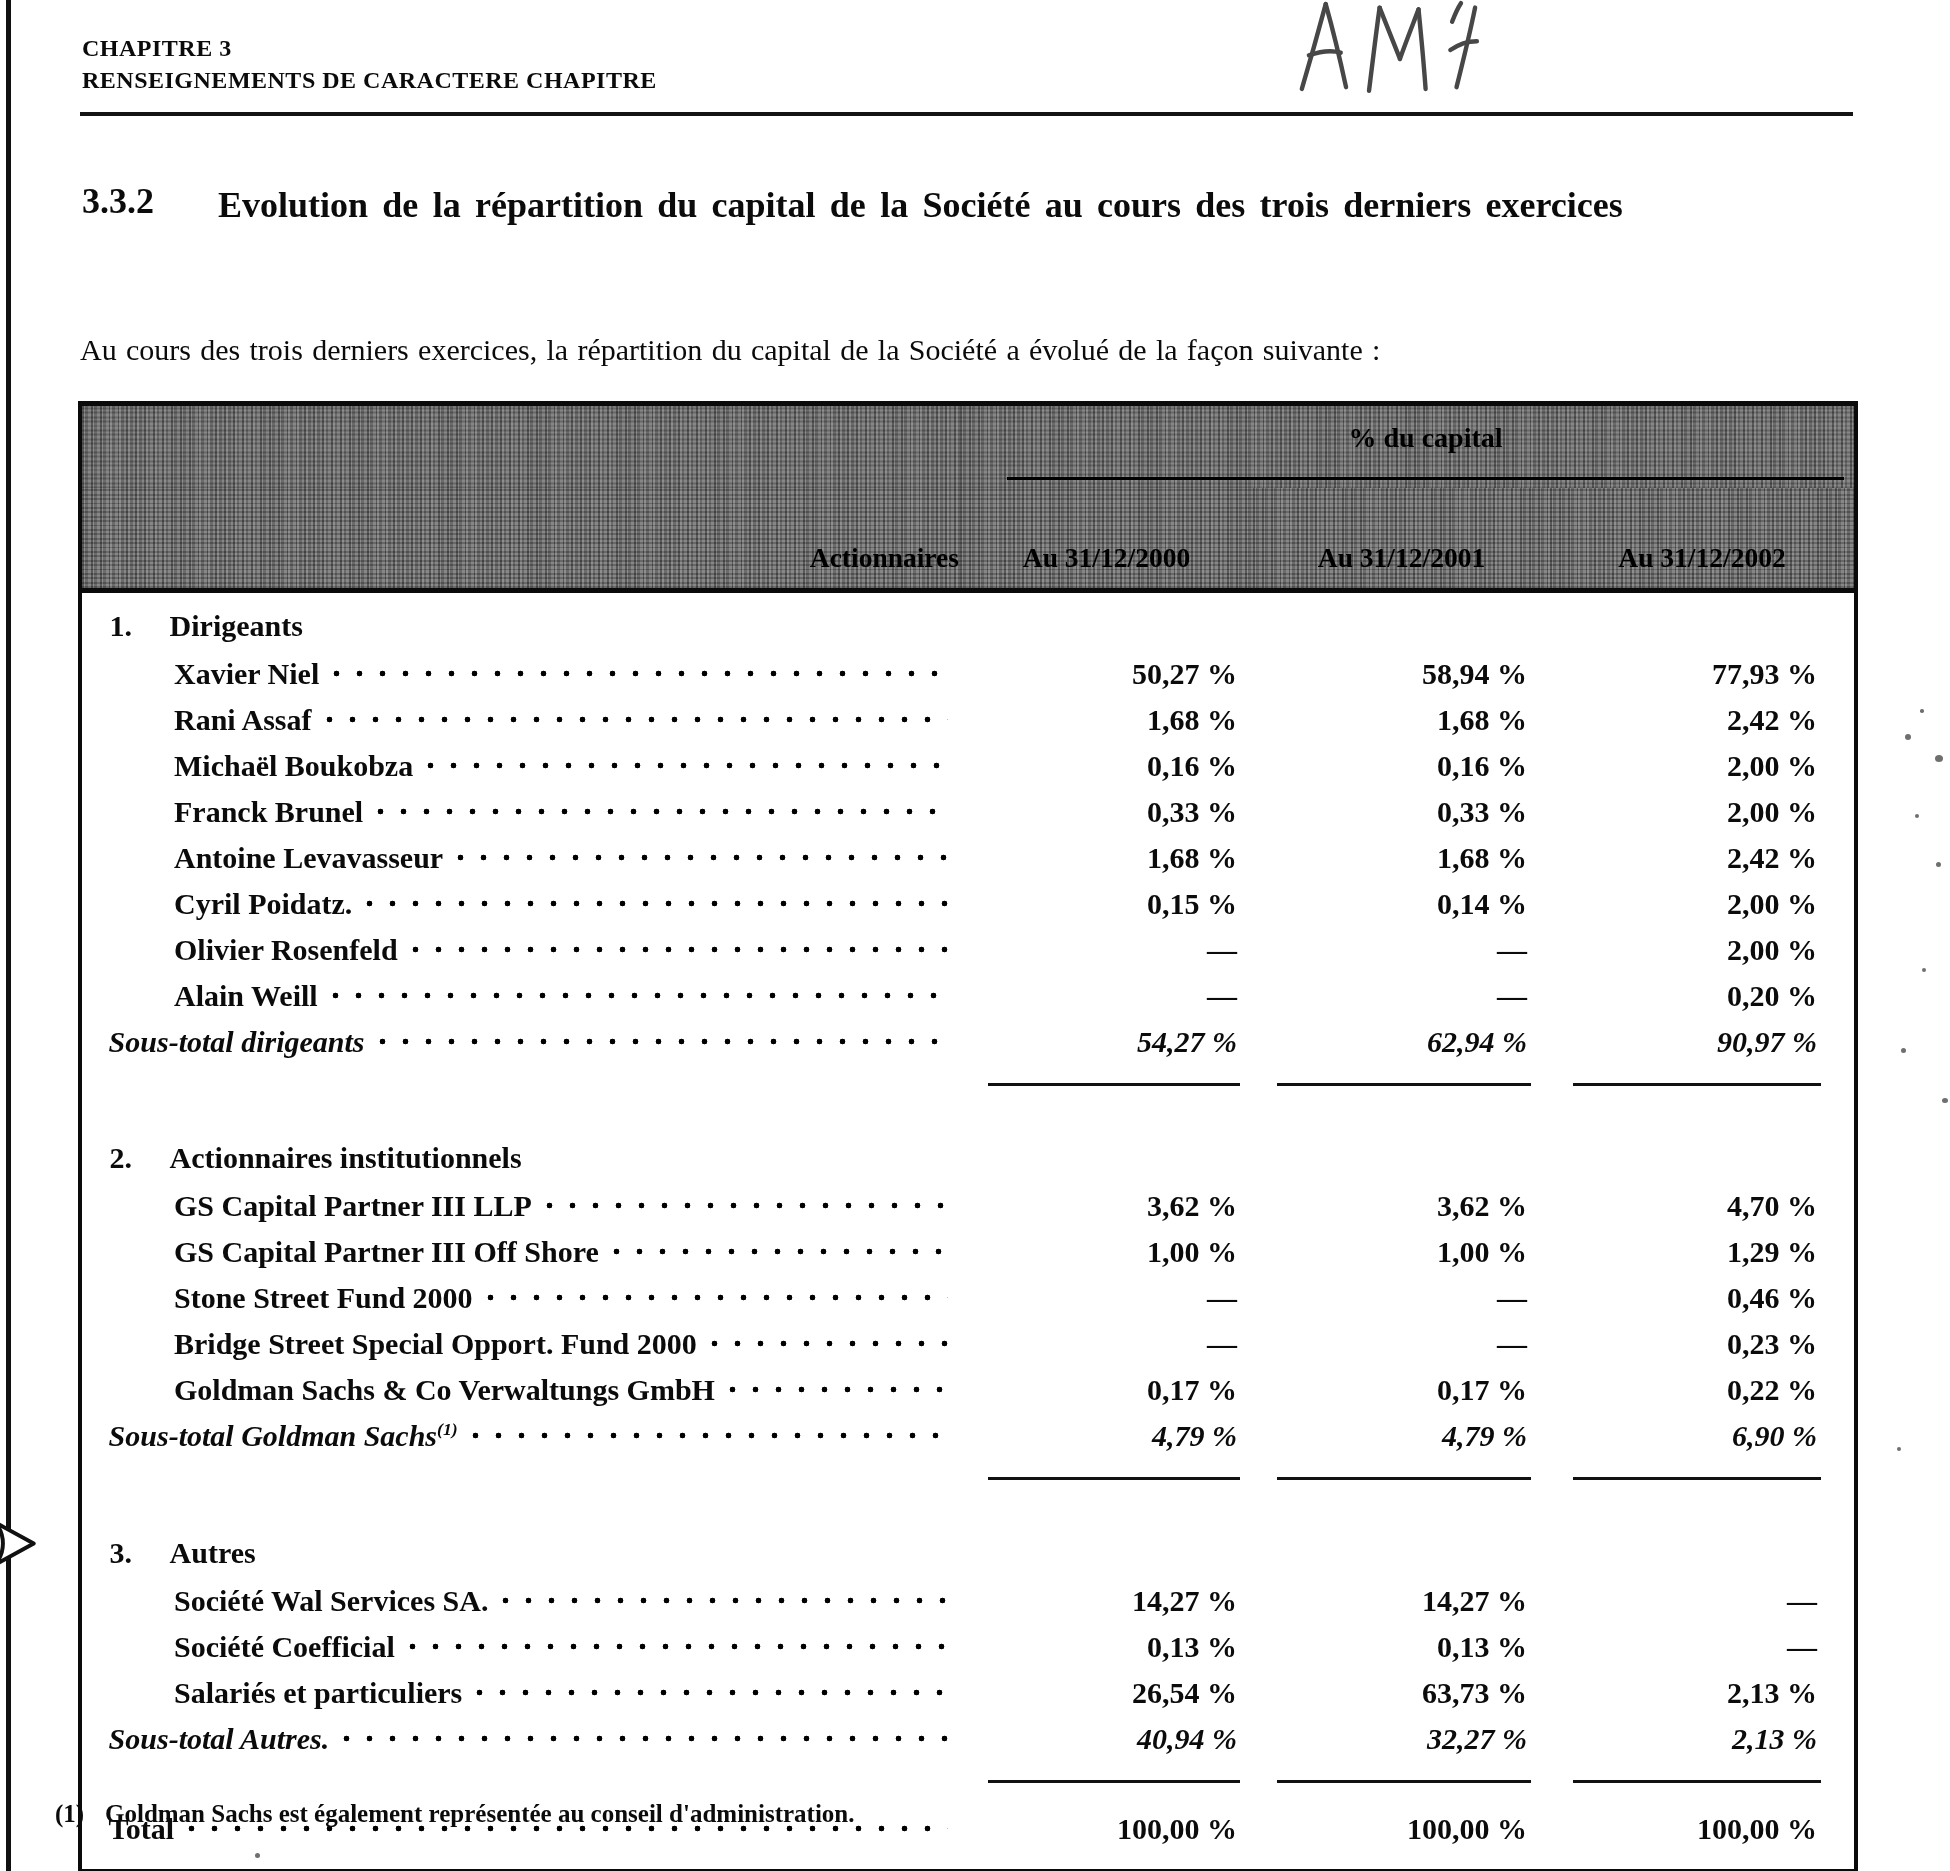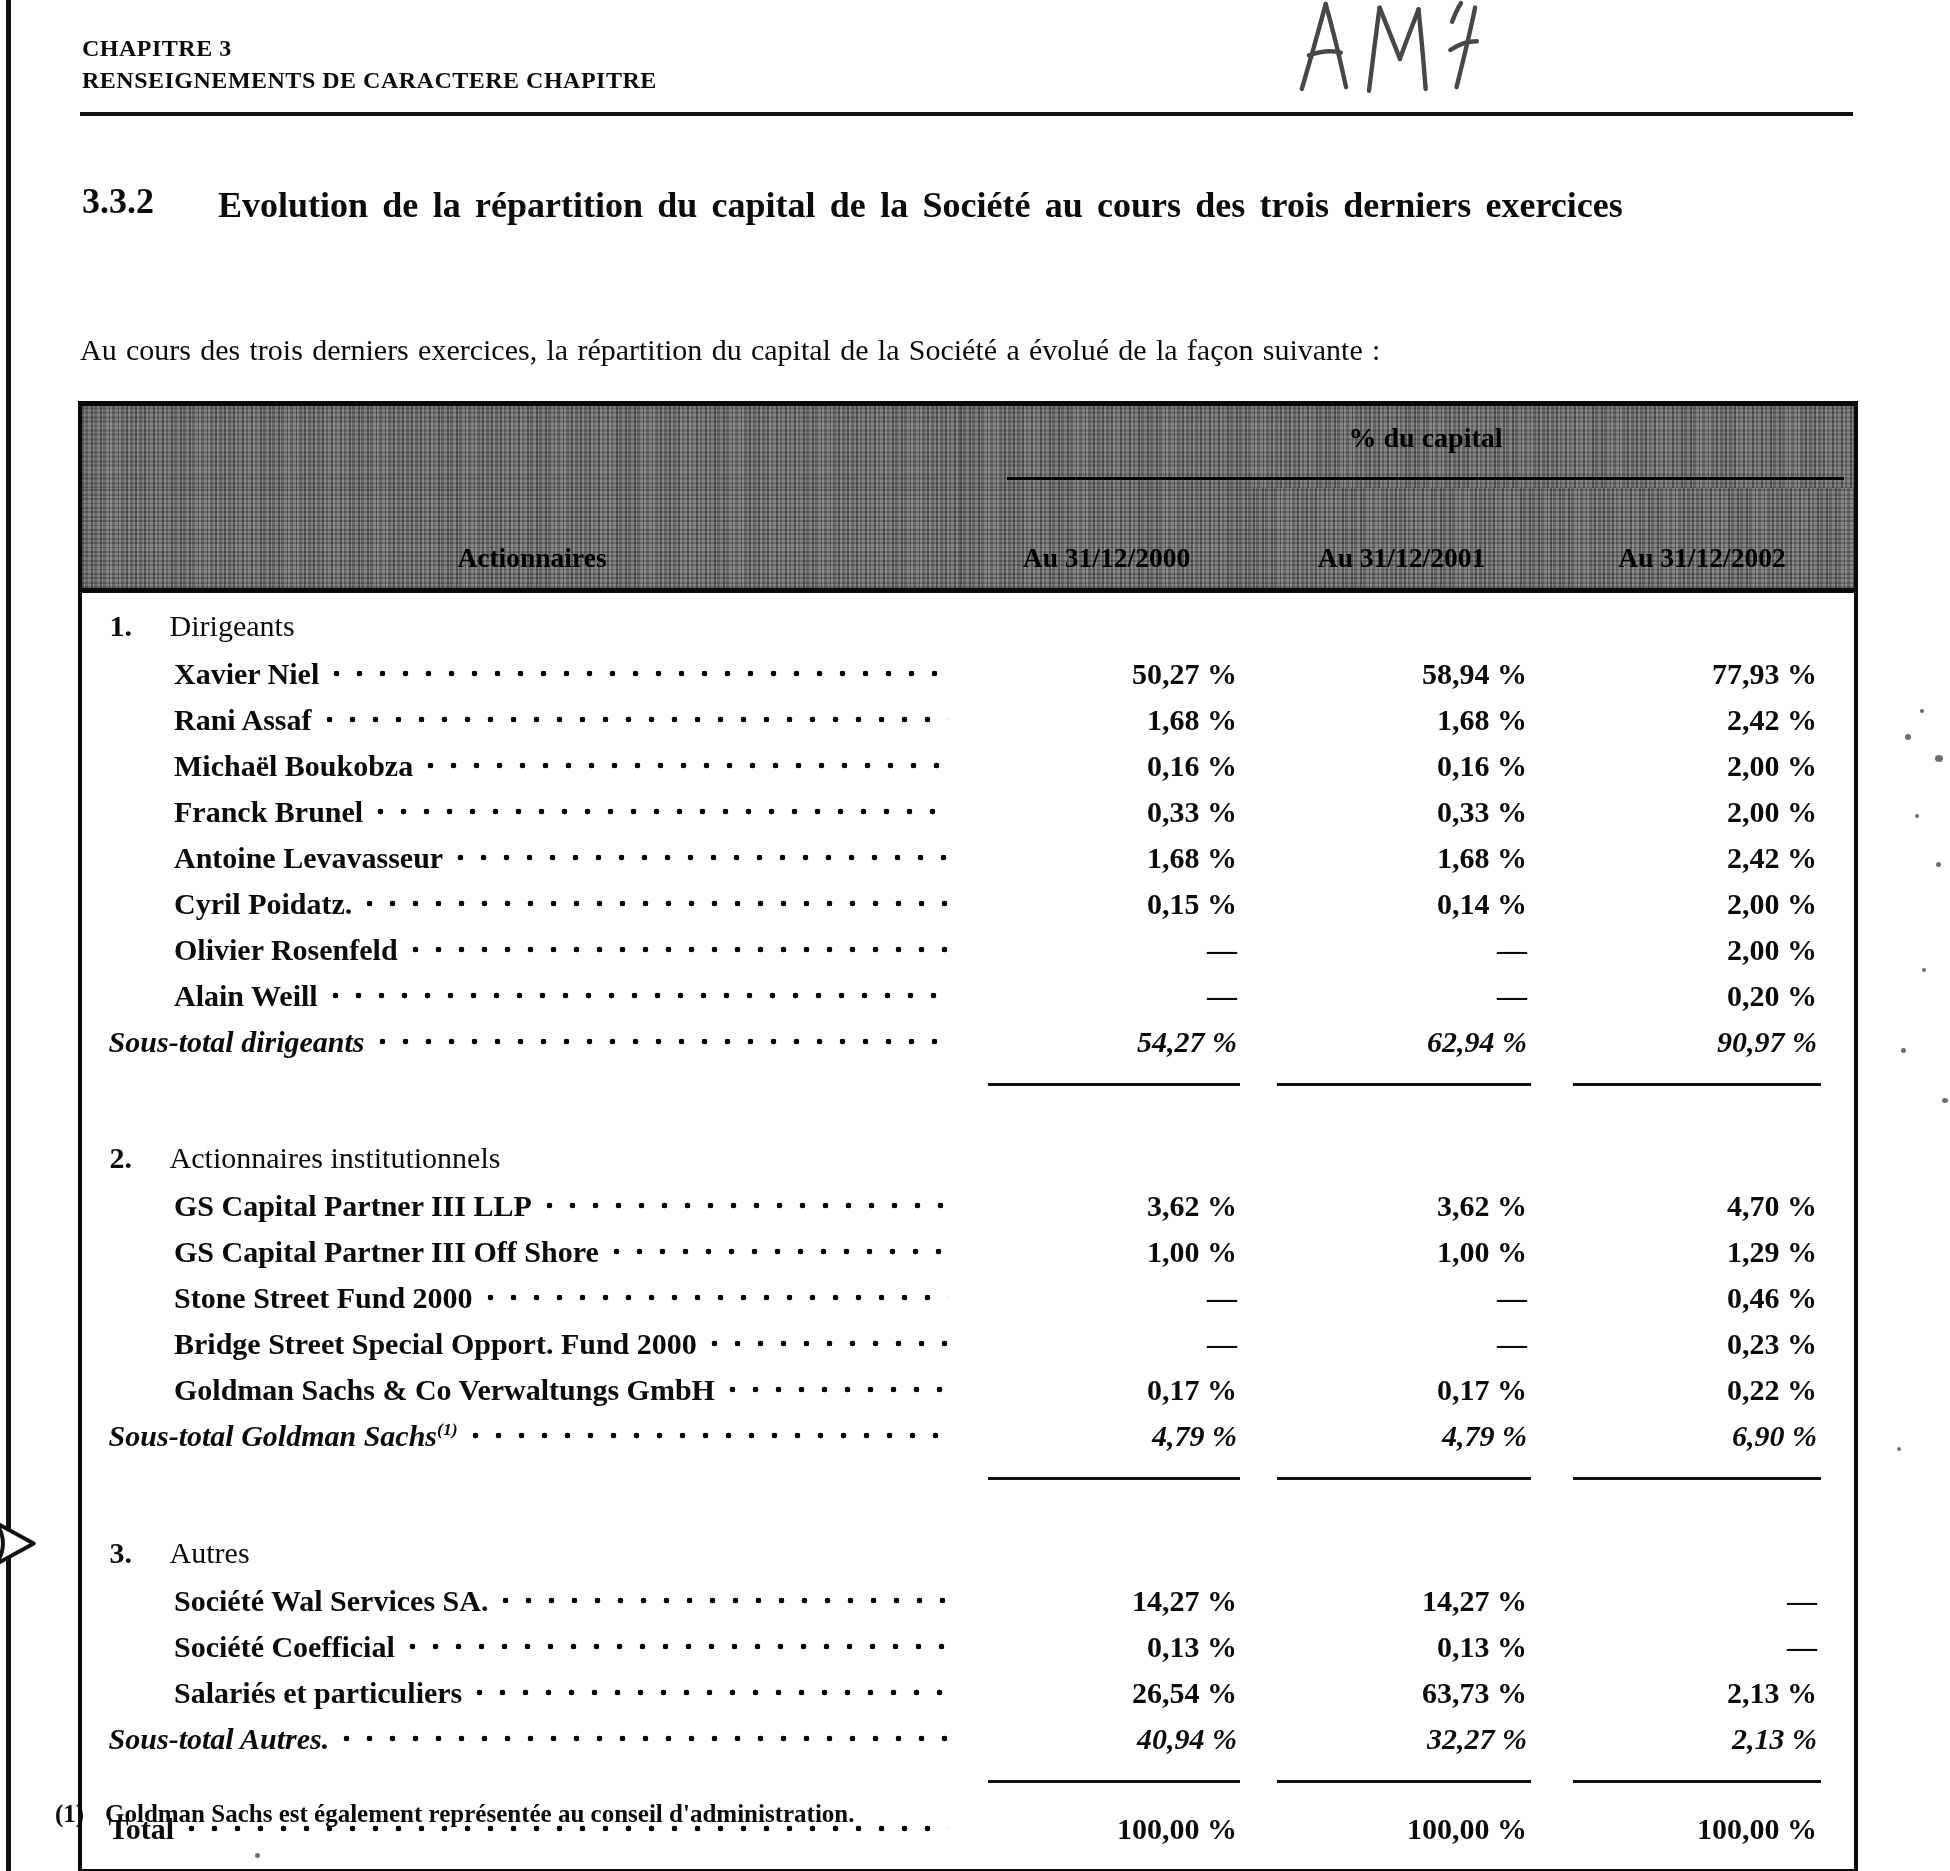--- a/index.html
+++ b/index.html
@@ -38,28 +38,28 @@
     background:
       repeating-linear-gradient(90deg, rgba(0,0,0,.30) 0 1.8px, rgba(255,255,255,.12) 1.8px 3.5px, rgba(0,0,0,.16) 3.5px 6.2px, rgba(255,255,255,.06) 6.2px 8.9px),
       repeating-linear-gradient(0deg, rgba(0,0,0,.22) 0 1.8px, rgba(255,255,255,.04) 1.8px 4.4px),
       #7a7a7a;
     color:#000; font-weight:700;
   }
   tr.hdr-top td{height:80px; border-top:5.3px solid #0a0a0a;padding-left:38px;}
   td.hdr-group{text-align:center; font-size:28px; vertical-align:middle;}
   .hdr-group-inner{display:block; margin:0 8.9px; border-bottom:3.5px solid #000; padding-bottom:23px; padding-top:7px;}
   tr.hdr-bot td{height:85px; vertical-align:bottom; padding-bottom:14px; font-size:27.5px; border-bottom:5.3px solid #0a0a0a;}
-  td.hdr-act{padding-left:23px; text-align:center;}
+  td.hdr-act{padding-left:23px; text-align:right;}
   td.hdr-date{text-align:center;}
 
   tbody{font-size:30px;}
   tbody td{vertical-align:middle;}
   tr.num-row td{height:48px; padding-top:8.9px;}
   .grp-num{display:inline-block; margin-left:26.6px; width:60px; font-weight:700;}
-  .grp-title{font-weight:400;}
+  .grp-title{font-weight:700;}
 
   tr.data-row td, tr.subtotal-row td{height:44px;}
   td.lbl{padding-left:92px;}
   td.lbl .cellflex{display:flex; align-items:stretch;}
   .row-label{white-space:nowrap; font-weight:600;}
   .leader{
     flex:1 1 auto; margin:0 10.6px 0 14px;
     background-image:radial-gradient(circle at 3.5px 3.5px, #000 2.7px, rgba(0,0,0,0) 3.1px);
     background-size:23px 7px; background-repeat:repeat-x;
     background-position:0 calc(100% - 14px);

